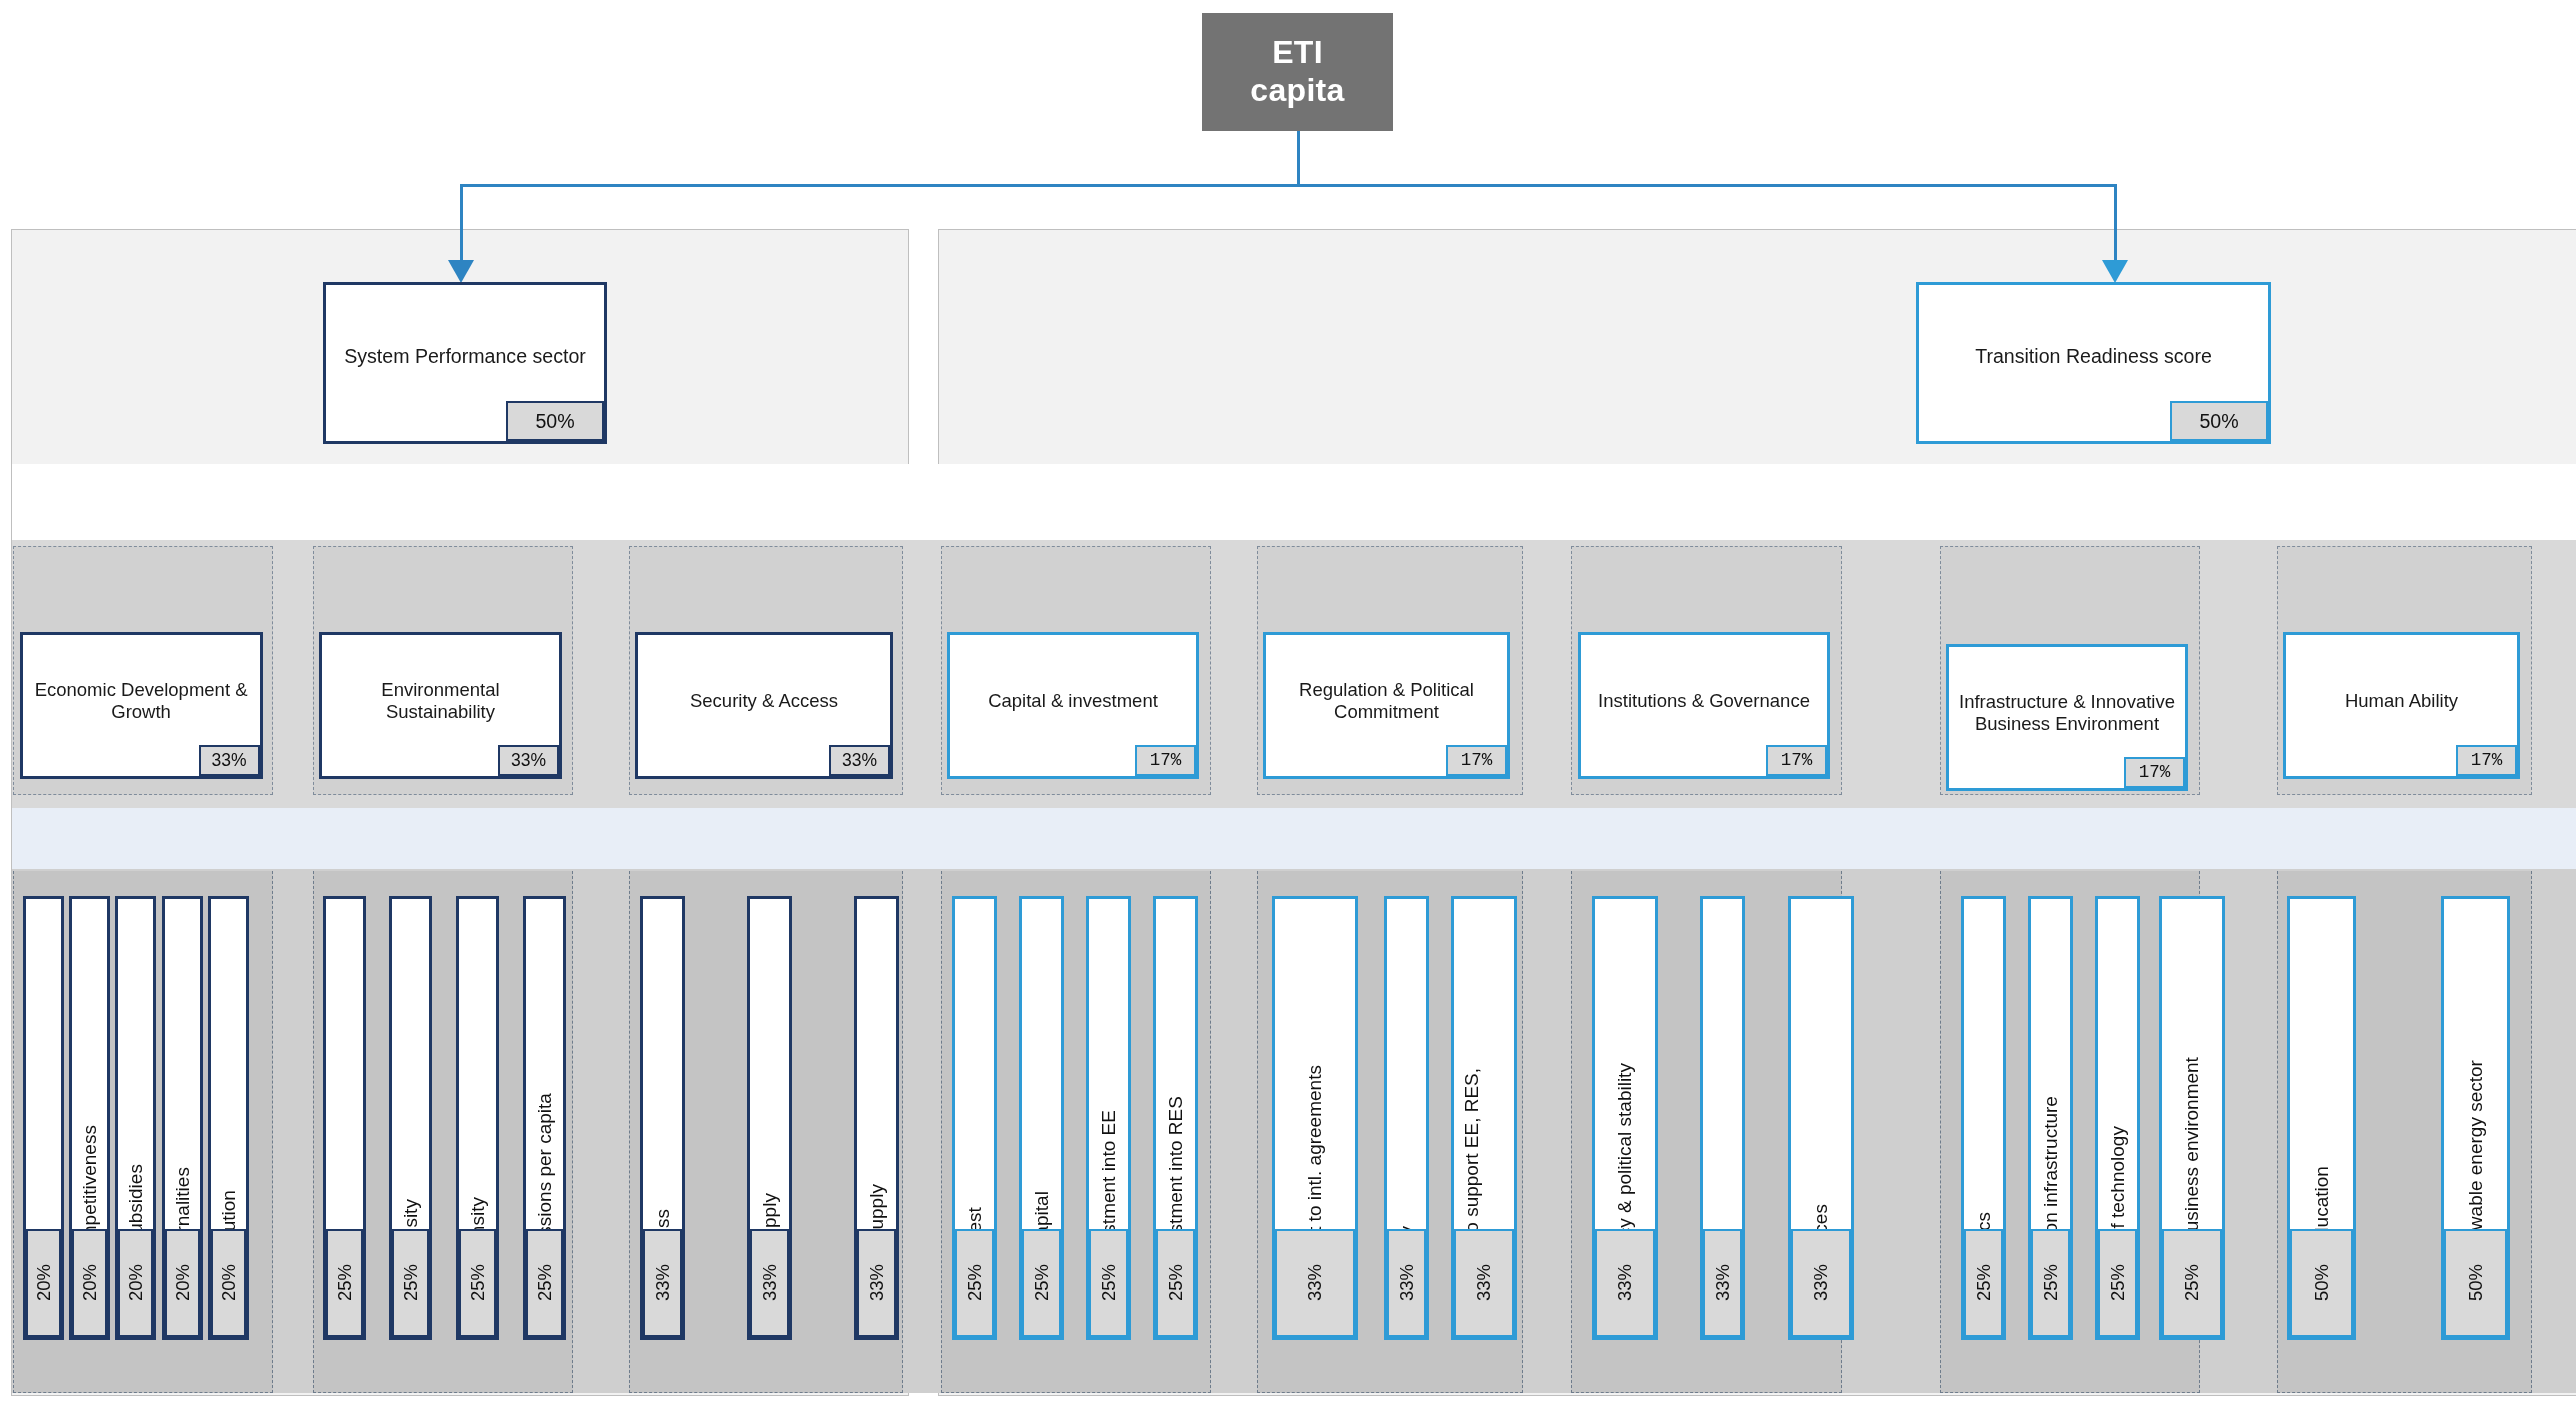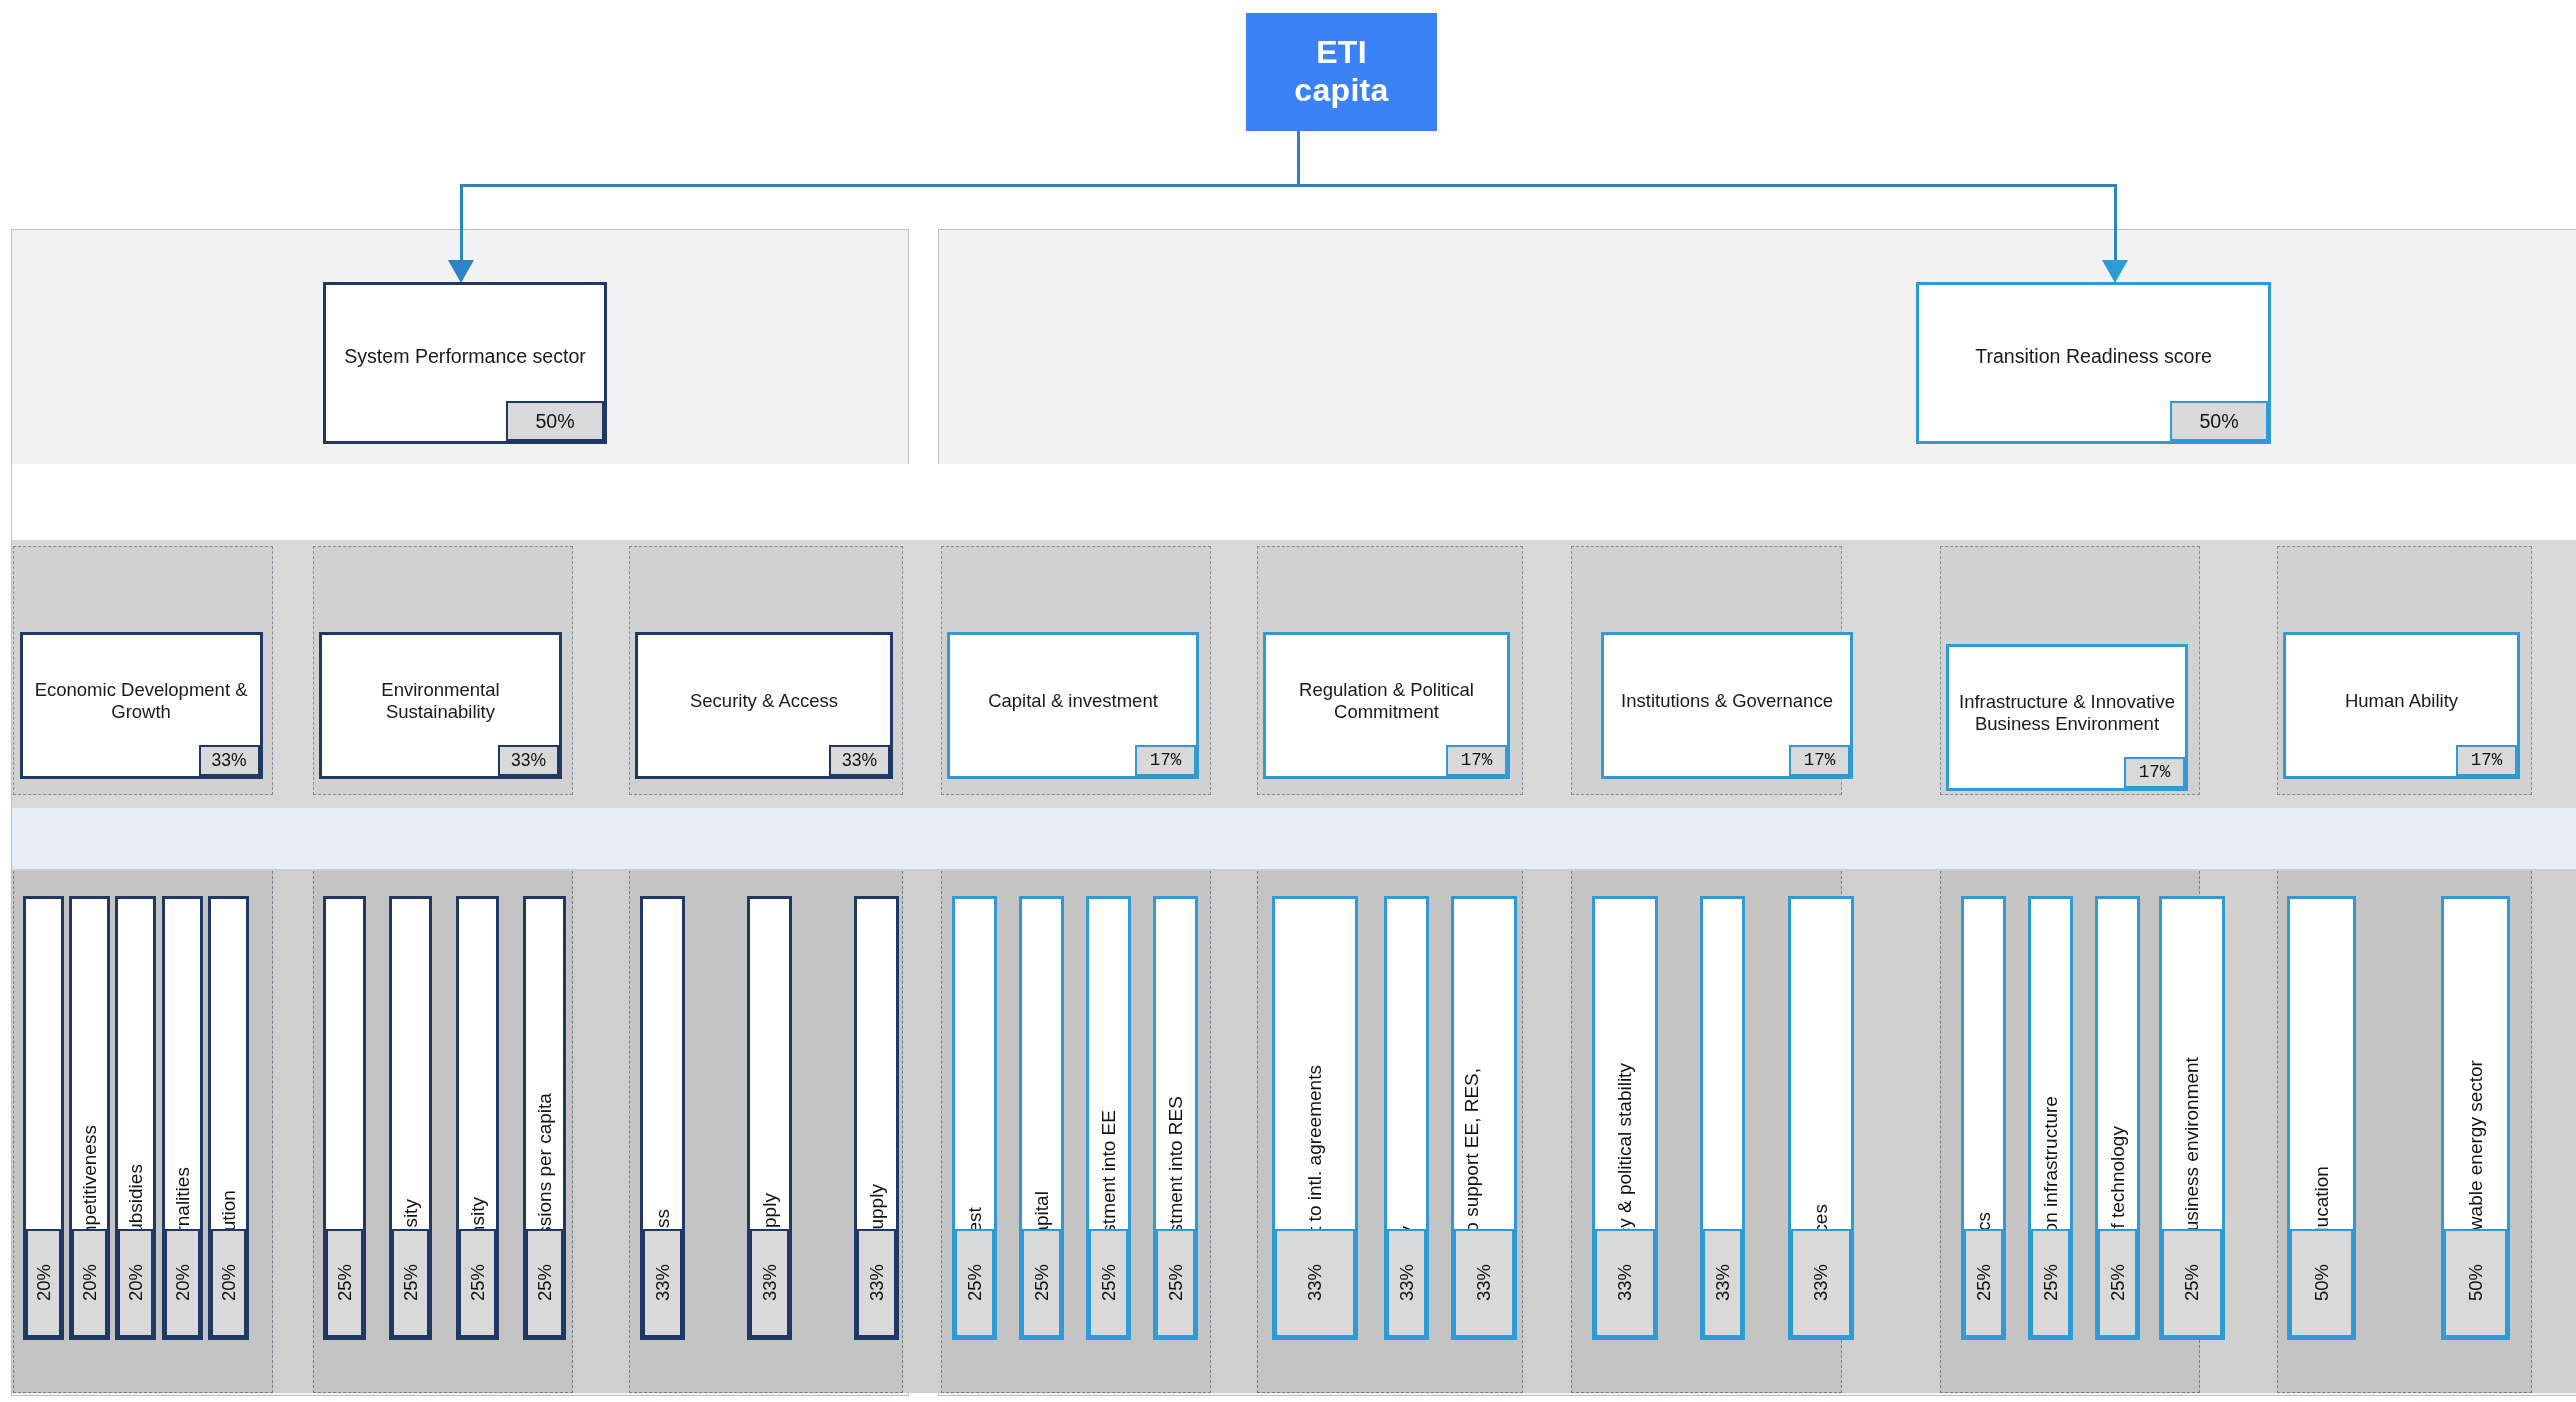--- a/index.html
+++ b/index.html
@@ -6,23 +6,23 @@
   body{
     font-family:"Liberation Sans", sans-serif;
     width:2912px;height:1402px;position:relative;overflow:hidden;
     -webkit-font-smoothing:antialiased;
   }
   .stage{position:absolute;left:0;top:0;width:2912px;height:1402px;}
 
   
   .root-box{
     position:absolute;left:1202px;top:13px;width:191px;height:118px;
-    background:#3b82f6;color:#ffffff;
+    background:#737373;color:#ffffff;
     display:flex;flex-direction:column;align-items:center;justify-content:center;
-    font-size:32px;font-weight:bold;line-height:1.18;letter-spacing:0.3px;margin-left:44px;
+    font-size:32px;font-weight:bold;line-height:1.18;letter-spacing:0.3px;
   }
 
   
   .conn{position:absolute;background:#2E84C2;}
   .conn-v-root{left:1297px;top:131px;width:2.6px;height:54px;}
   .conn-h{left:460px;top:184px;width:1656px;height:3.1px;background:#2E84C2;}
   .conn-v-left{left:460px;top:184px;width:2.6px;height:88px;}
   .conn-v-right{left:2114px;top:184px;width:2.6px;height:88px;}
   .arrowhead{position:absolute;width:0;height:0;
     border-left:13.4px solid transparent;border-right:13.4px solid transparent;}
@@ -174,21 +174,21 @@
         <span class="badge badge-p dark">33%</span>
       </div>
       <div class="pillar light" style="left: 947px; top: 632px; width: 252px; height: 147px;">
         <span class="label">Capital &amp; investment</span>
         <span class="badge badge-p light">17%</span>
       </div>
       <div class="pillar light" style="left: 1263px; top: 632px; width: 247px; height: 147px;">
         <span class="label">Regulation &amp; Political Commitment</span>
         <span class="badge badge-p light">17%</span>
       </div>
-      <div class="pillar light" style="left: 1578px; top: 632px; width: 252px; height: 147px; margin-left: 23px;">
+      <div class="pillar light" style="left: 1578px; top: 632px; width: 252px; height: 147px;">
         <span class="label">Institutions &amp; Governance</span>
         <span class="badge badge-p light">17%</span>
       </div>
       <div class="pillar light" style="left: 1946px; top: 632px; width: 242px; height: 147px; margin-top: 12px;">
         <span class="label">Infrastructure &amp; Innovative Business Environment</span>
         <span class="badge badge-p light">17%</span>
       </div>
       <div class="pillar light" style="left: 2283px; top: 632px; width: 237px; height: 147px;">
         <span class="label">Human Ability</span>
         <span class="badge badge-p light">17%</span>

